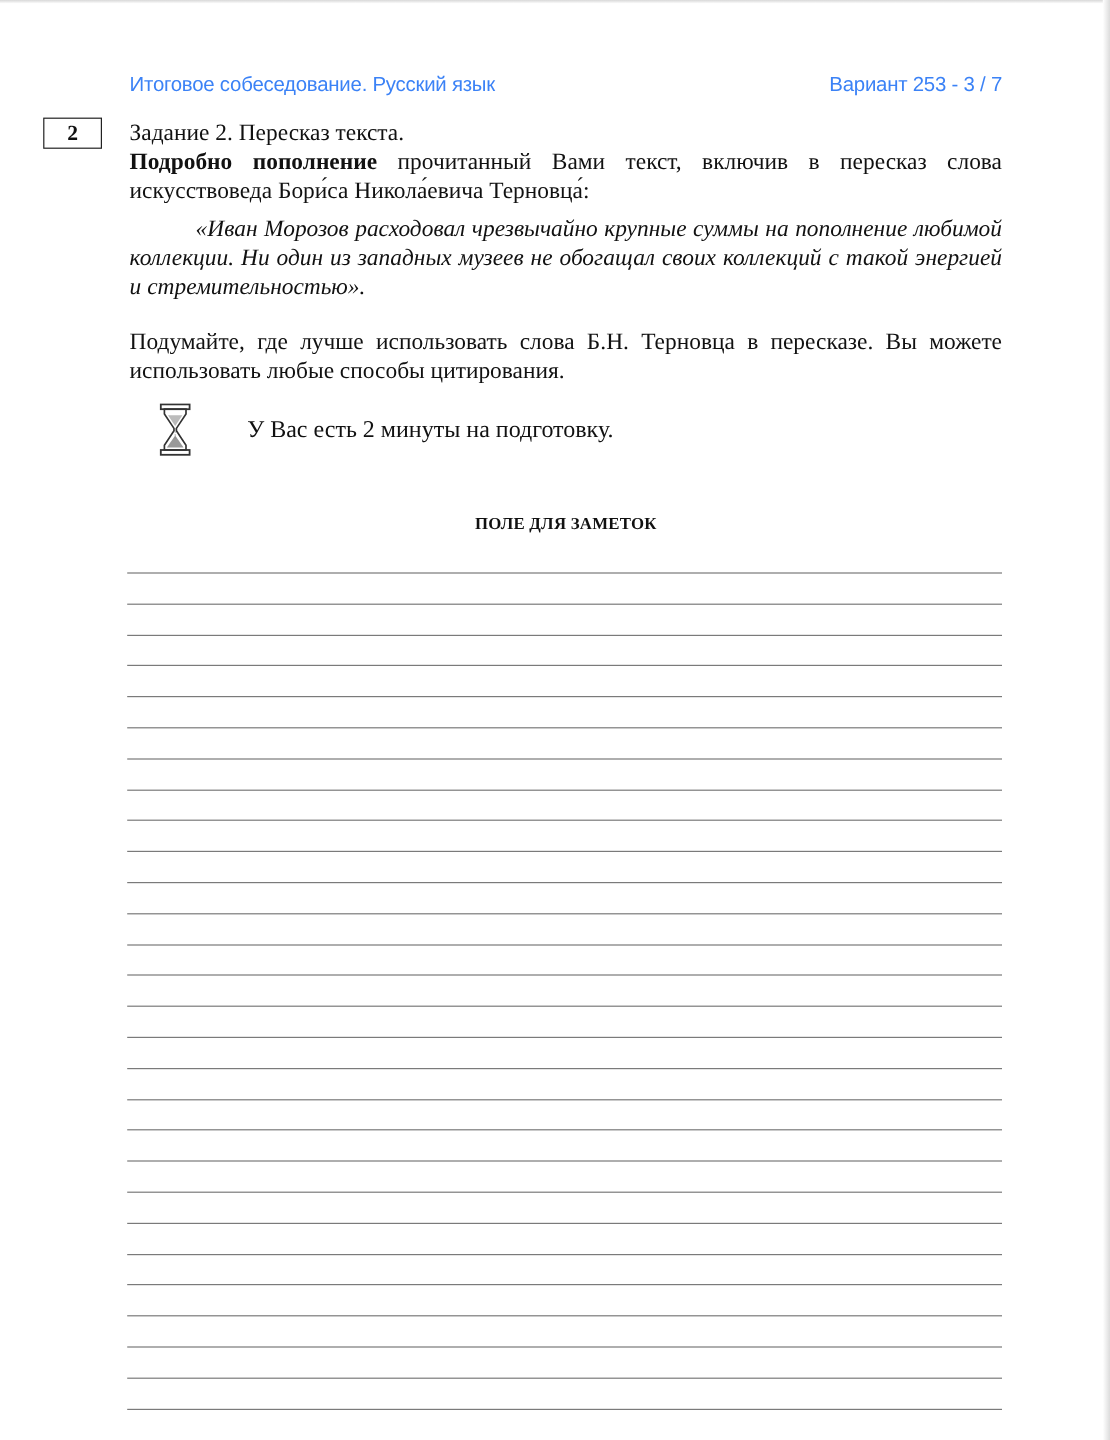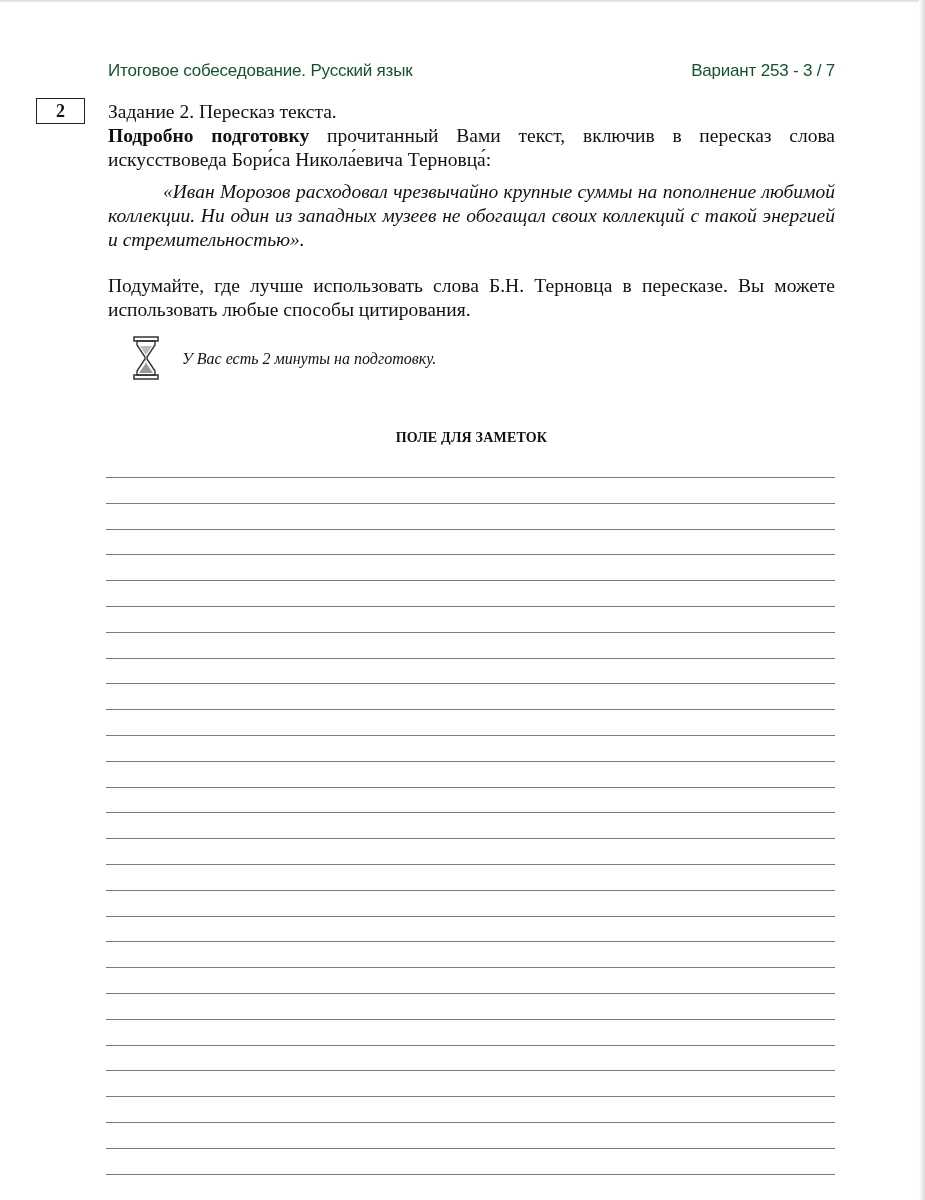--- a/index.html
+++ b/index.html
@@ -29,21 +29,21 @@
     }
     .header {
       position: absolute;
       left: 108px;
       top: 61px;
       width: 727px;
       display: flex;
       justify-content: space-between;
       font-family: "Liberation Sans", sans-serif;
       font-size: 17px;
-      color: #14532d;
+      color: #3b82f6;
       letter-spacing: -0.2px;
     }
     .task-number-box {
       position: absolute;
       left: 36px;
       top: 98px;
       width: 49px;
       height: 26px;
       border: 1.5px solid #222;
       box-sizing: border-box;
@@ -93,25 +93,24 @@
     }
     .hourglass {
       position: absolute;
       left: 0;
       top: 0;
       width: 30px;
       height: 44px;
     }
     .timer-text {
       position: absolute;
-      left: 51px;
+      left: 75px;
       top: 10px;
-      font-size: 16px;
+      font-size: 20px;
       line-height: 25px;
-      font-style: italic;
     }
     .notes-title {
       position: absolute;
       left: 108px;
       top: 430px;
       width: 727px;
       text-align: center;
       font-weight: bold;
       font-size: 14px;
       letter-spacing: 0.2px;
@@ -138,21 +137,21 @@
   <span>Итоговое собеседование. Русский язык</span>
   <span>Вариант 253 - 3 / 7</span>
 </div>
 
 <div class="task-number-box">
   <span>2</span>
 </div>
 
 <div class="task-body">
   <span class="task-title">Задание 2. Пересказ текста.</span>
-  <div class="instruction"><b>Подробно подготовку</b><span> прочитанный Вами текст, включив в пересказ слова искусствоведа Бори́са Никола́евича Терновца́:</span></div>
+  <div class="instruction"><b>Подробно пополнение</b><span> прочитанный Вами текст, включив в пересказ слова искусствоведа Бори́са Никола́евича Терновца́:</span></div>
   <div class="quote">«Иван Морозов расходовал чрезвычайно крупные суммы на пополнение любимой коллекции. Ни один из западных музеев не обогащал своих коллекций с такой энергией и стремительностью».</div>
   <div class="think">Подумайте, где лучше использовать слова Б.Н. Терновца в пересказе. Вы можете использовать любые способы цитирования.</div>
 </div>
 
 <div class="timer-row">
   <span class="hourglass">
     <svg width="30" height="44" viewBox="0 0 30 44">
       <rect x="3" y="1" width="24" height="4" fill="none" stroke="#333" stroke-width="1.5"></rect>
       <rect x="3" y="39" width="24" height="4" fill="none" stroke="#333" stroke-width="1.5"></rect>
       <path d="M6 5 L24 5 L24 9 L16 21 L16 23 L24 35 L24 39 L6 39 L6 35 L14 23 L14 21 L6 9 Z" fill="none" stroke="#333" stroke-width="1.4"></path>

